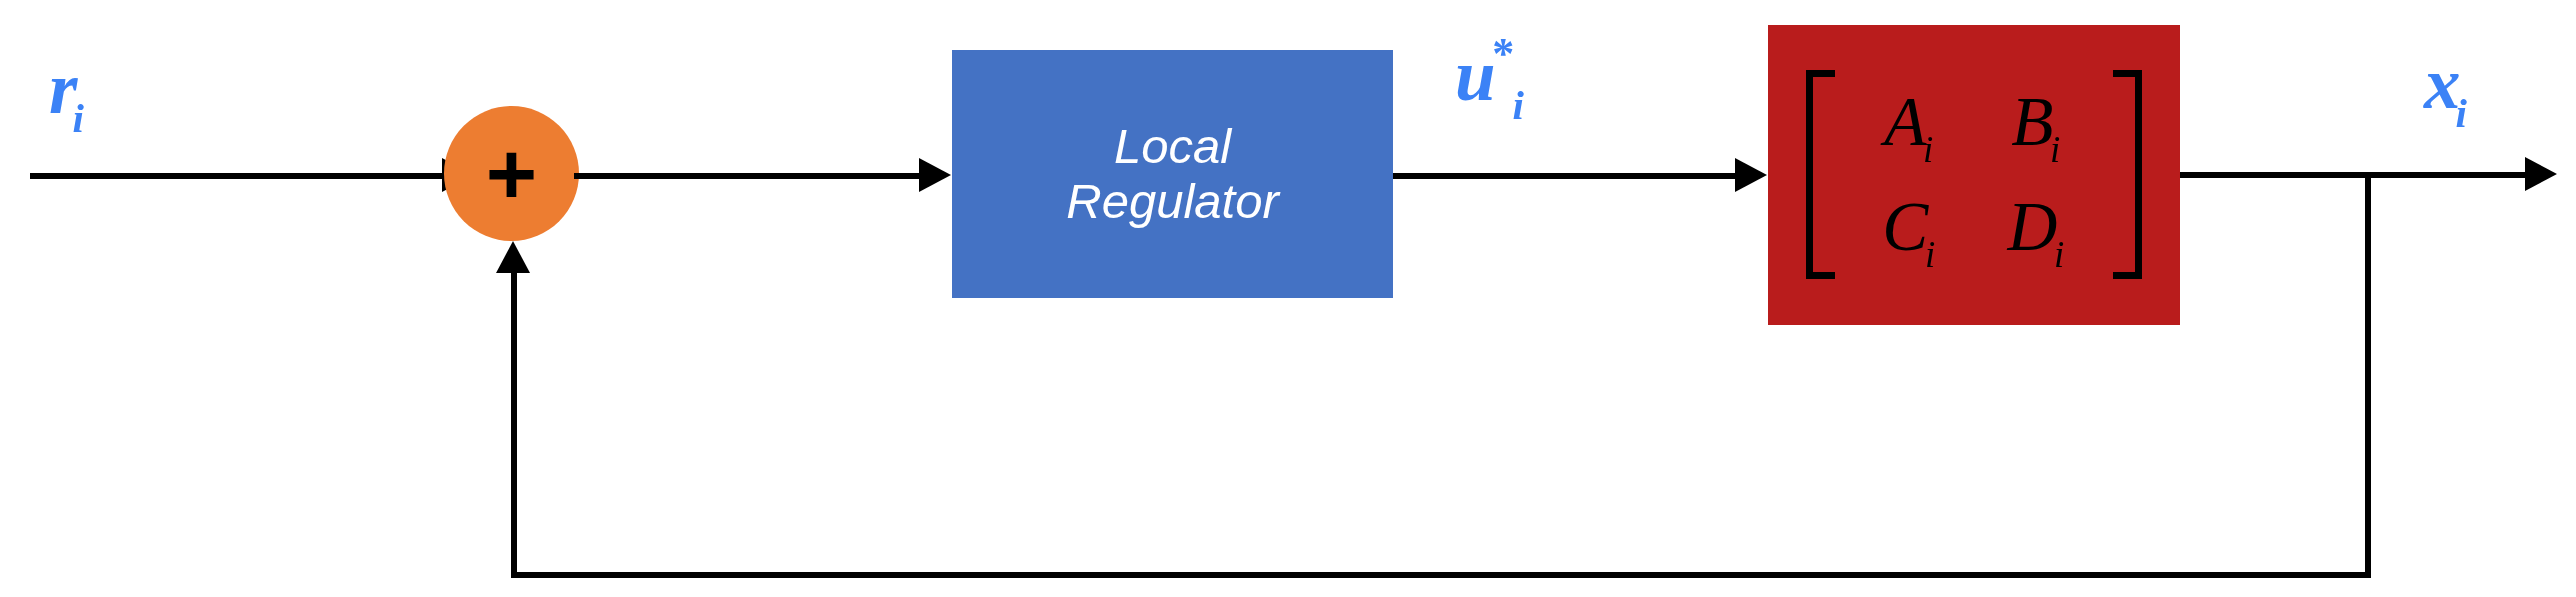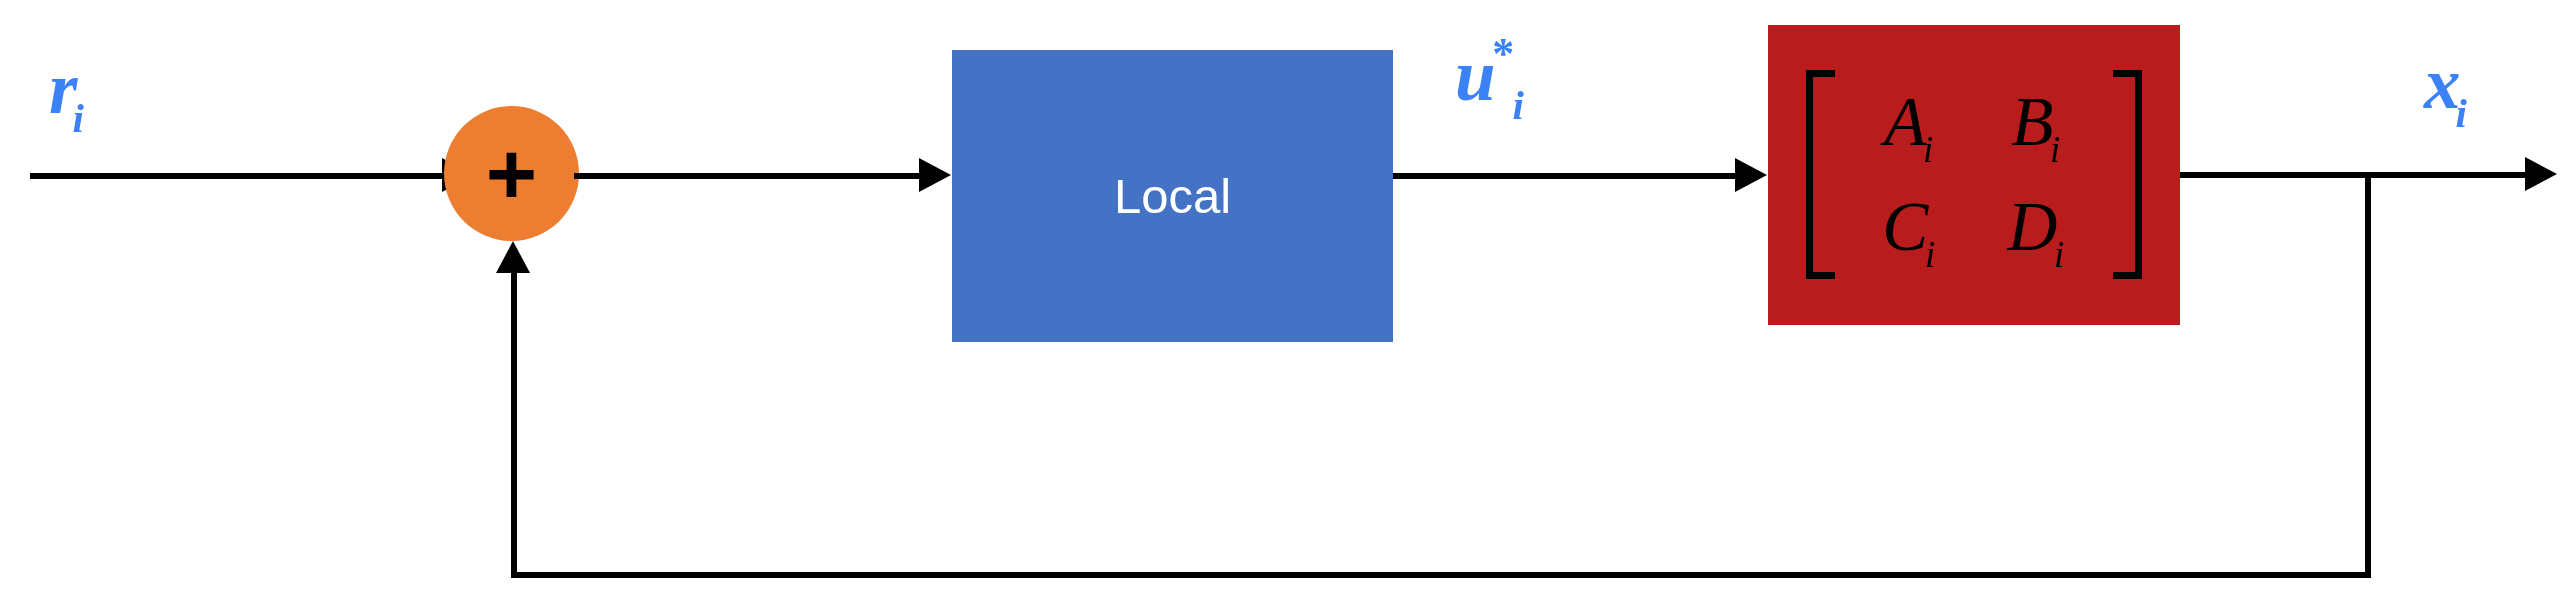--- a/index.html
+++ b/index.html
@@ -99,26 +99,27 @@
     text-align: center;
     user-select: none;
   }
 
   
   #regulator-block {
     position: absolute;
     left: 952px;
     top: 50px;
     width: 441px;
-    height: 292px;
+    height: 248px;
     background: #4472C4;
     display: flex;
     flex-direction: column;
     align-items: center;
     justify-content: center;
+    font-style: italic;
   }
   #regulator-block .line {
     color: #ffffff;
     font-family: "Liberation Sans", sans-serif;
     font-size: 49px;
     line-height: 1.12;
     text-align: center;
     white-space: nowrap;
   }
 
@@ -184,20 +185,21 @@
   <div class="arrow arrow-right" style="left:442px; top:158px;"></div>
 
   <div id="sum-junction"></div>
   <div id="sum-plus">+</div>
 
   <div class="wire wire-h" style="left:574px; top:173px; width:346px;"></div>
   <div class="arrow arrow-right" style="left:919px; top:158px;"></div>
 
   <div id="regulator-block">
     <div class="line">Local</div>
+    <div class="line">Regulator</div>
   </div>
 
   <div class="math-label" id="label-u">
     <span class="base">u</span><span class="sup">*</span><span class="sub">i</span>
   </div>
 
   <div class="wire wire-h" style="left:1393px; top:173px; width:344px;"></div>
   <div class="arrow arrow-right" style="left:1735px; top:158px;"></div>
 
   <div id="plant-block">

